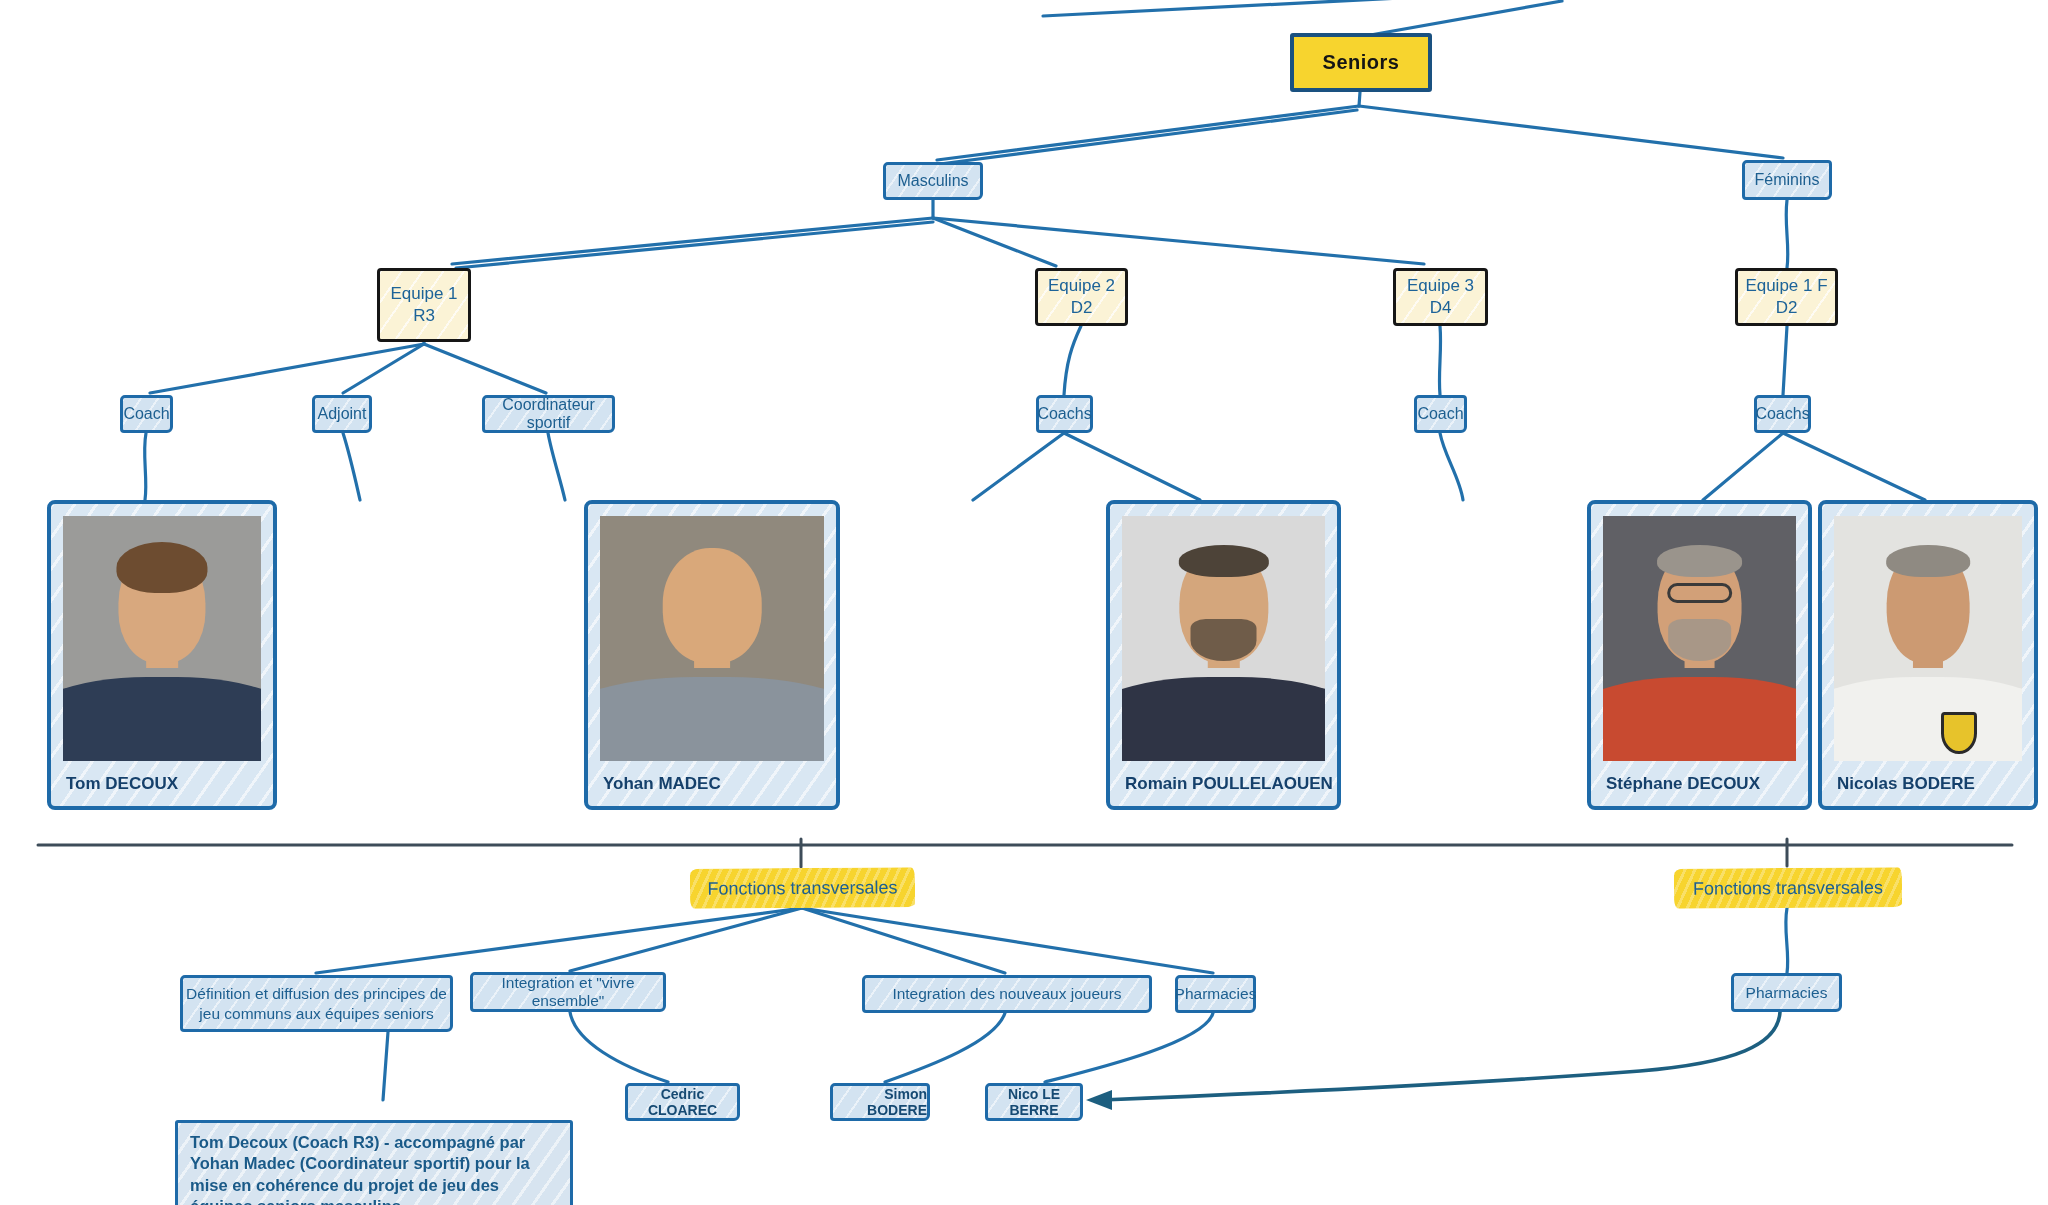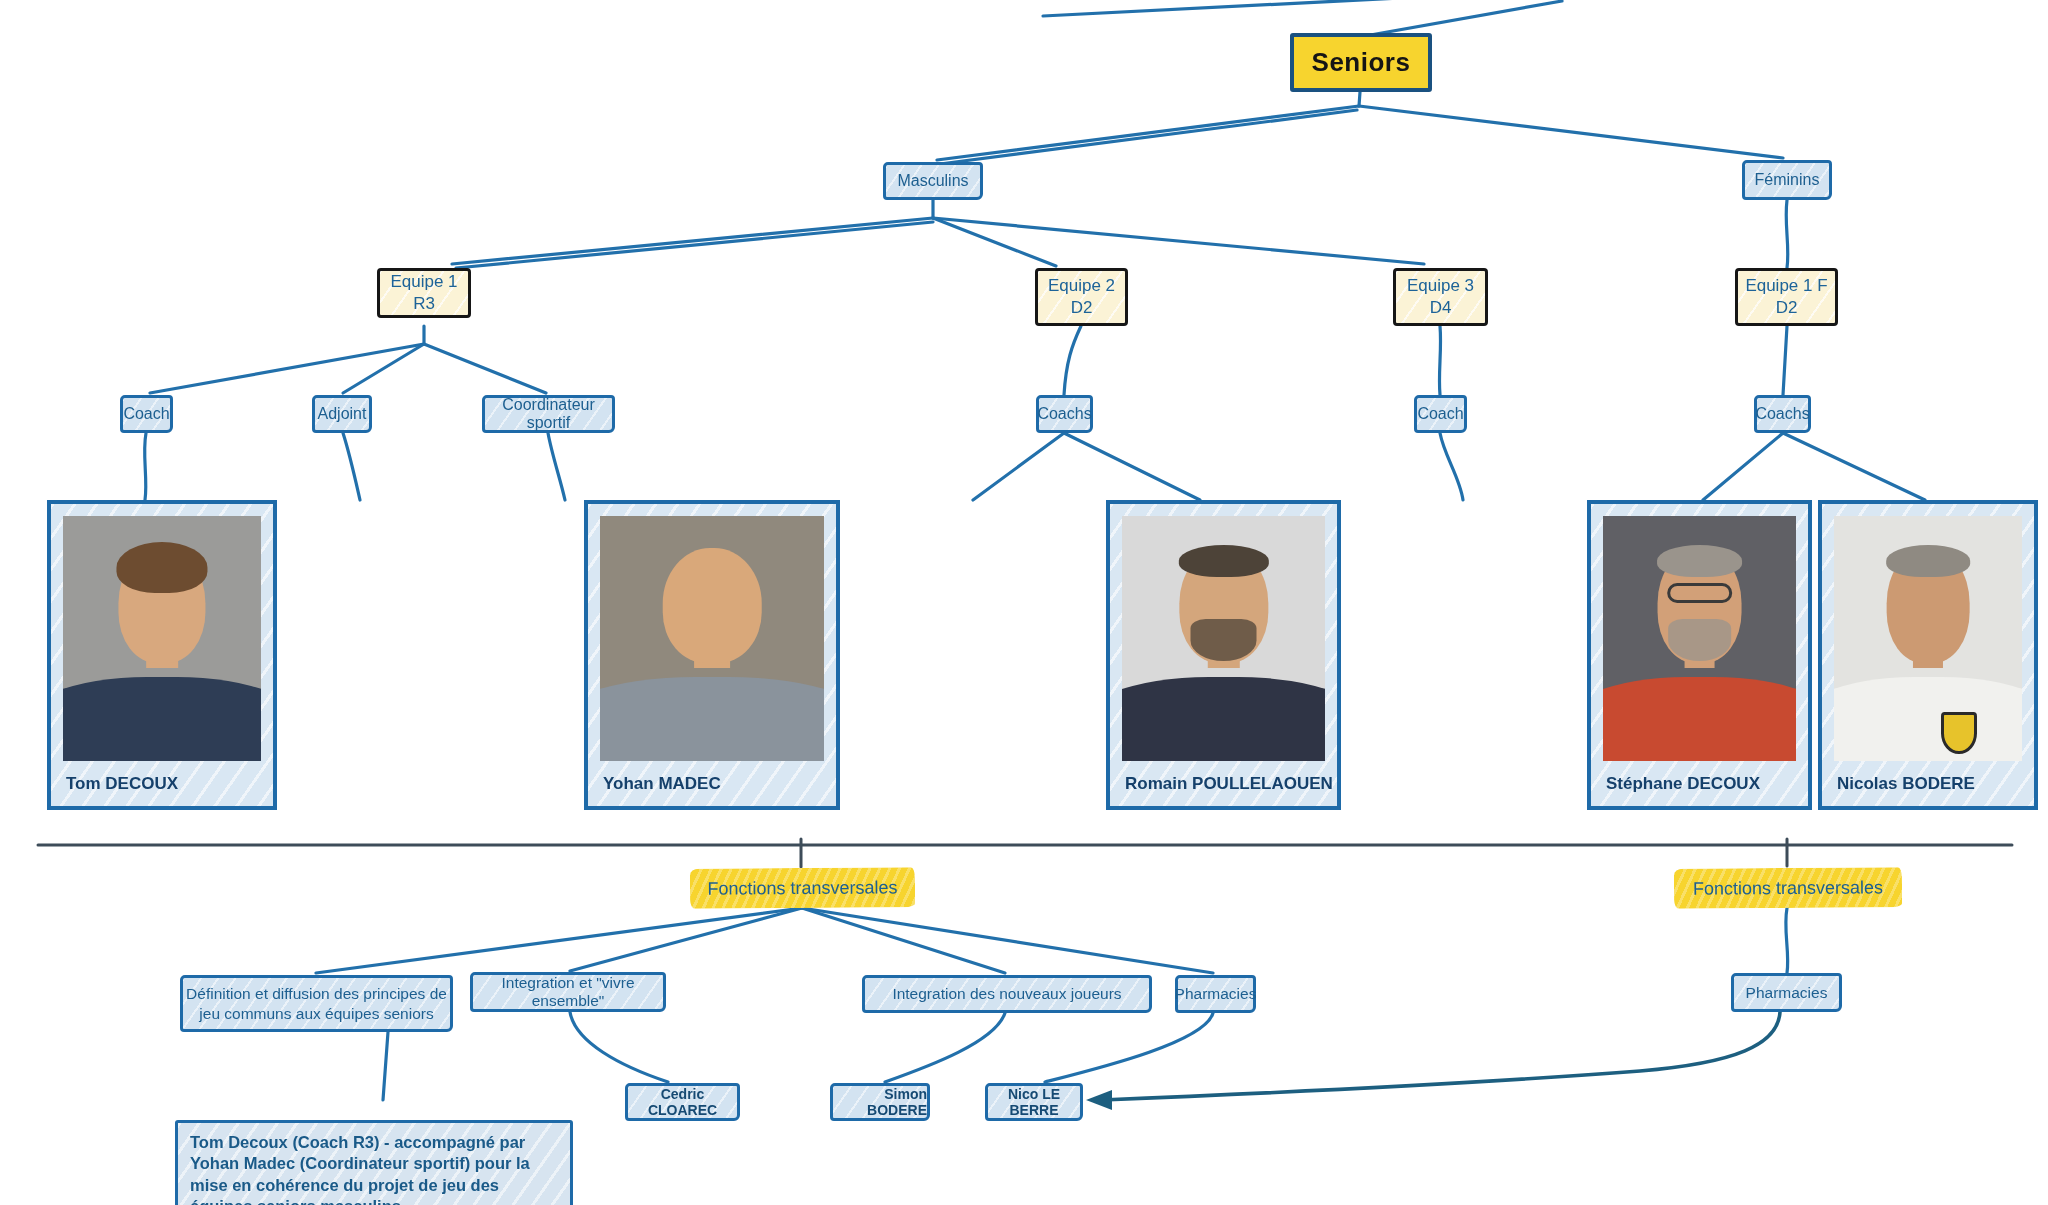--- a/index.html
+++ b/index.html
@@ -13,39 +13,39 @@
     position:absolute; z-index:2; box-sizing:border-box;
     display:flex; align-items:center; justify-content:center; text-align:center;
     border:3px solid #1e6aa8; border-radius:5px 4px 6px 4px;
     color:#1d5f90; font-size:16px; line-height:1.15;
     background-color:#d3e3f1;
     background-image:repeating-linear-gradient(125deg, rgba(255,255,255,.55) 0 2px, transparent 2px 14px);
   }
   .root-node {
     background-color:#f7d42e; background-image:none;
     border:4px solid #1a5180; border-radius:3px;
-    color:#151515; font-weight:bold; font-size:26px; letter-spacing:.5px;
+    color:#151515; font-weight:bold; font-size:20px; letter-spacing:.5px;
   }
   .team {
     border:3px solid #161616; border-radius:4px;
     background-color:#fbf3d6;
     background-image:repeating-linear-gradient(125deg, rgba(255,255,255,.7) 0 2px, transparent 2px 17px);
     color:#1d6398; font-size:17px; line-height:1.3;
   }
   .ft {
     position:absolute; z-index:2; display:flex; align-items:center; justify-content:center;
     background-color:#f7d42e;
     background-image:repeating-linear-gradient(115deg, rgba(255,255,255,.28) 0 3px, transparent 3px 9px);
     border-radius:9px 4px 11px 5px / 6px 10px 4px 9px;
     transform:rotate(-.4deg);
     color:#1d5f90; font-size:18px;
   }
   .card {
     position:absolute; z-index:2; box-sizing:border-box; top:500px; height:310px;
-    border:4px solid #1e6aa8; border-radius:0;
+    border:4px solid #1e6aa8; border-radius:8px;
     background-color:#d9e7f3;
     background-image:repeating-linear-gradient(125deg, rgba(255,255,255,.6) 0 3px, transparent 3px 18px);
     padding:12px 12px 0 12px;
   }
   .photo { position:relative; width:100%; height:245px; overflow:hidden; background:var(--bg,#bbb); }
   .ph-torso {
     position:absolute; bottom:-34px; left:50%; transform:translateX(-50%);
     width:150%; height:48%; background:var(--shirt,#444); border-radius:45% 45% 0 0;
   }
   .ph-neck { position:absolute; bottom:38%; left:50%; transform:translateX(-50%);
@@ -138,21 +138,21 @@
     <span>Seniors</span>
   </div>
 
   <div class="node" style="left:883px; top:162px; width:100px; height:38px;">
     <span>Masculins</span>
   </div>
   <div class="node" style="left:1742px; top:160px; width:90px; height:40px;">
     <span>Féminins</span>
   </div>
 
-  <div class="node team" style="left:377px; top:268px; width:94px; height:50px;">
+  <div class="node team" style="left:377px; top:268px; width:94px; height:74px;">
     <span><span>Equipe 1</span><br><span>R3</span></span>
   </div>
   <div class="node team" style="left:1035px; top:268px; width:93px; height:58px;">
     <span><span>Equipe 2</span><br><span>D2</span></span>
   </div>
   <div class="node team" style="left:1393px; top:268px; width:95px; height:58px;">
     <span><span>Equipe 3</span><br><span>D4</span></span>
   </div>
   <div class="node team" style="left:1735px; top:268px; width:103px; height:58px;">
     <span><span>Equipe 1 F</span><br><span>D2</span></span>

